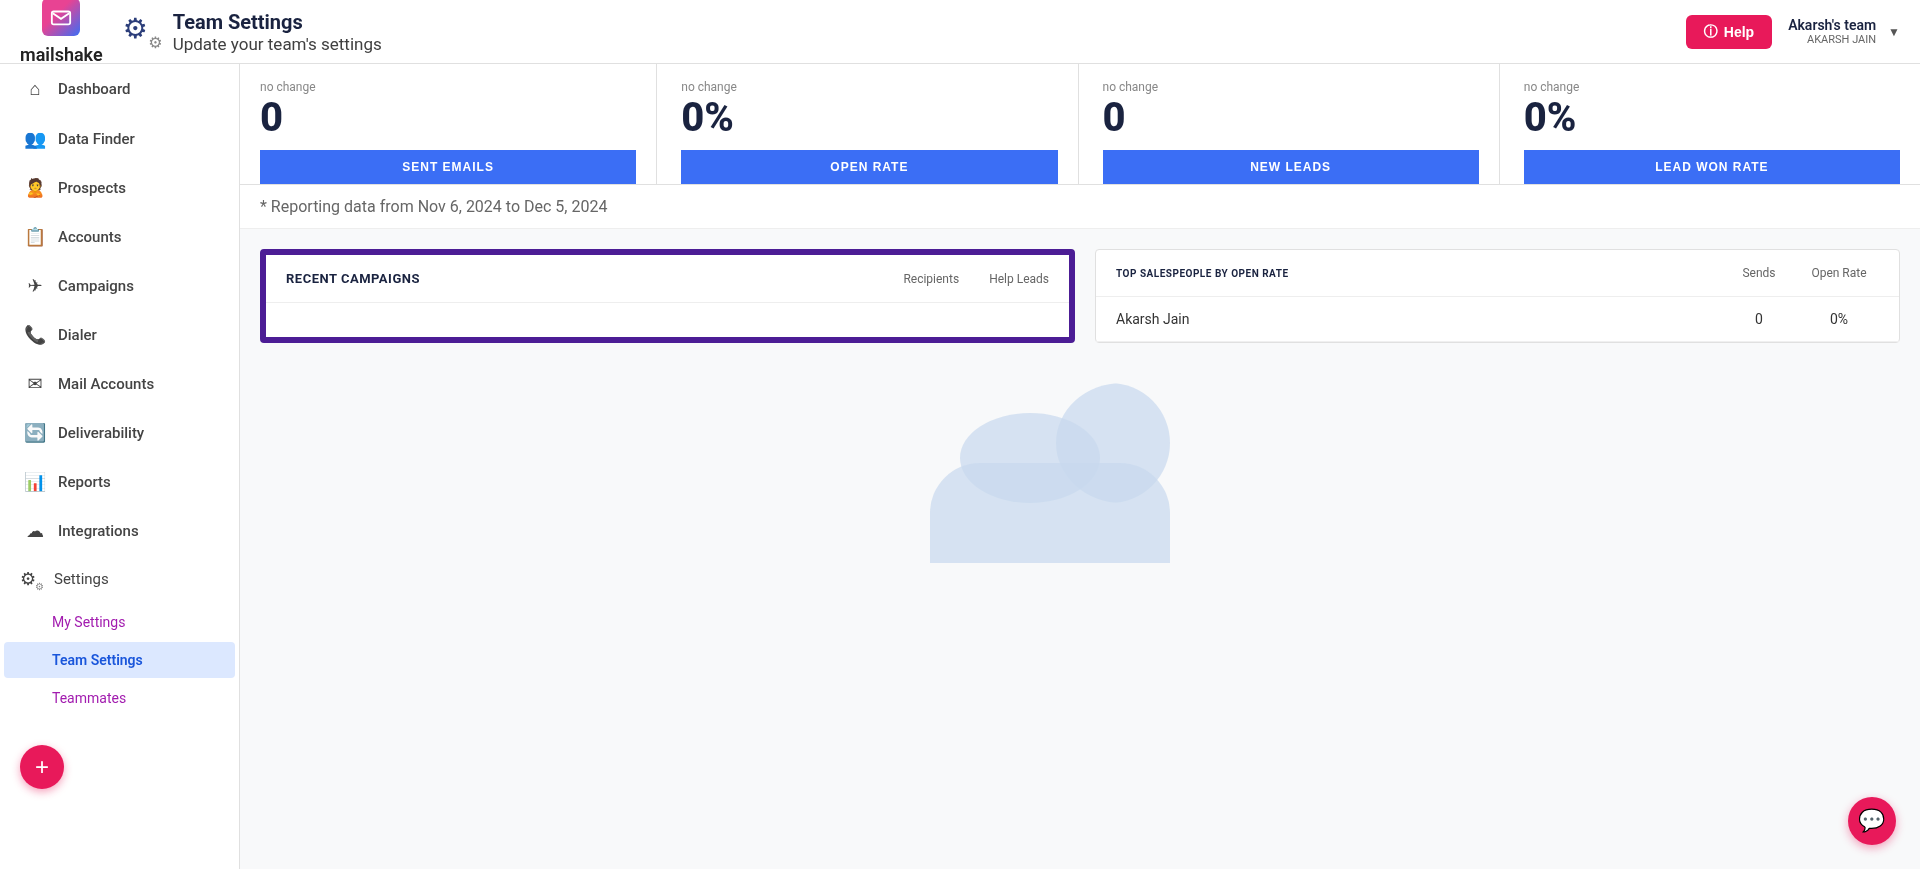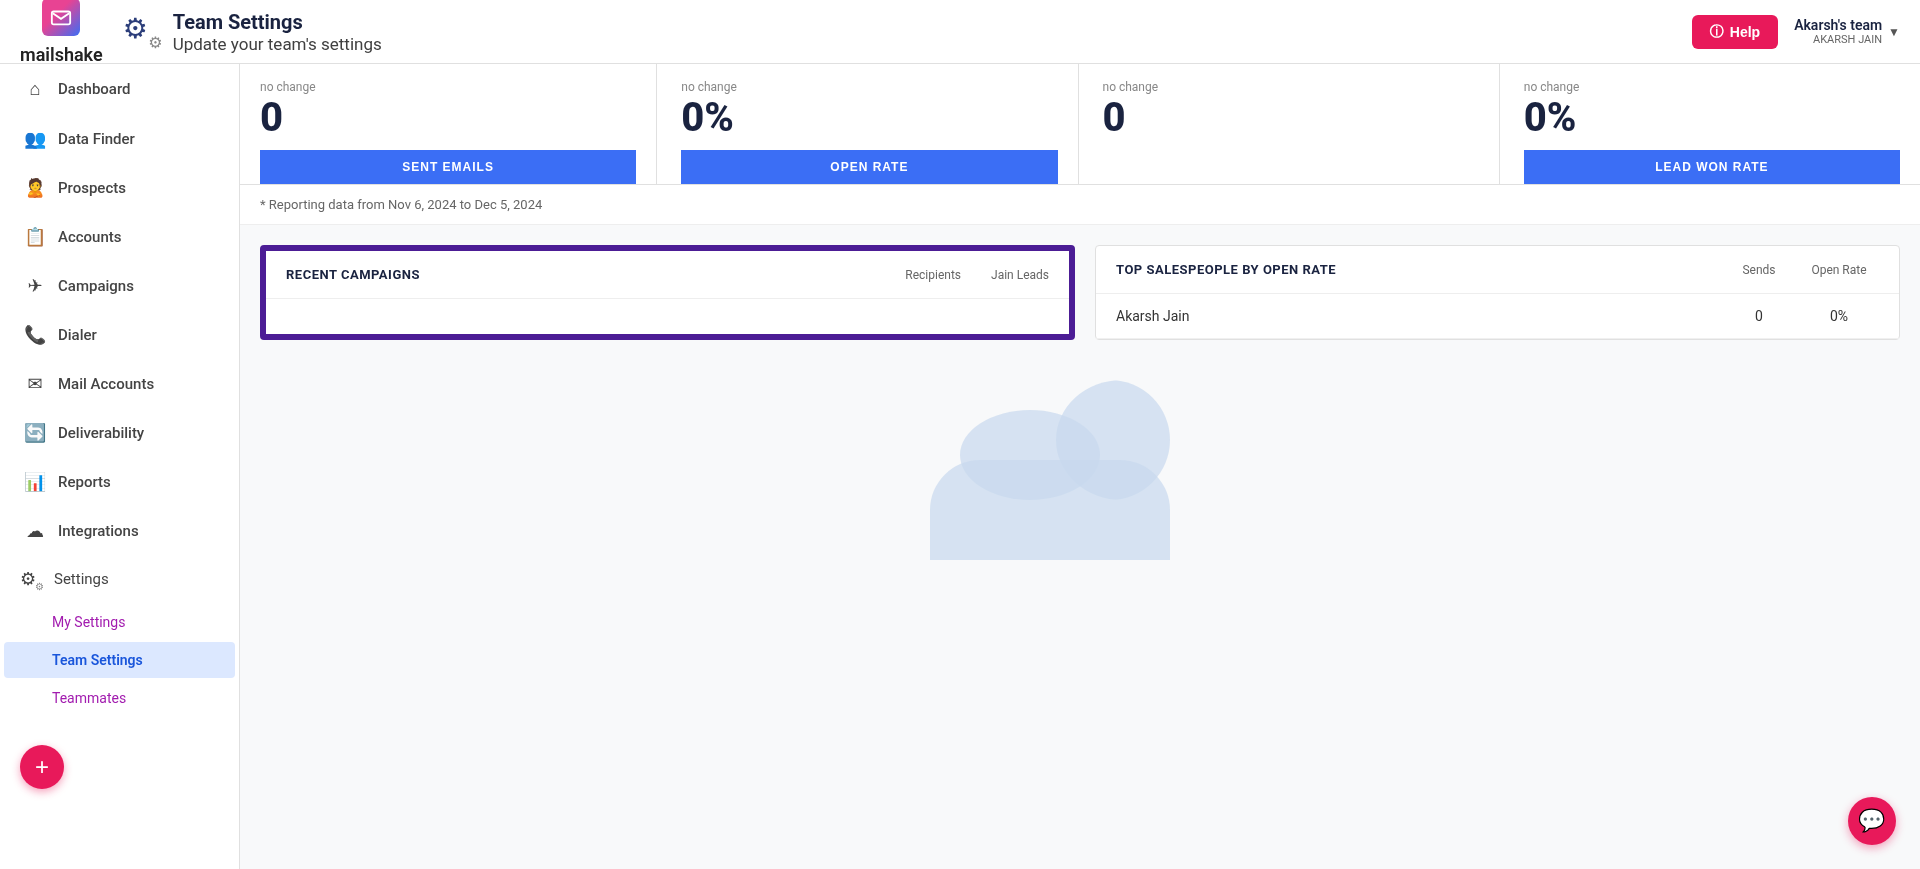--- a/index.html
+++ b/index.html
@@ -25,21 +25,21 @@
     .gear-main { font-size: 28px; color: #2c3e7a; position: absolute; top: 0; left: 0; }
     .gear-small { font-size: 16px; color: #888; position: absolute; bottom: 0; right: 0; }
     .title-text h1 { font-size: 20px; font-weight: 700; color: #1a2340; }
     .title-text p { font-size: 17px; color: #404040; }
     .header-right { display: flex; align-items: center; gap: 16px; }
     .help-btn {
       background: #e8195a; color: #fff; border: none; border-radius: 6px;
       padding: 8px 18px; font-size: 14px; font-weight: 600; cursor: pointer;
       display: flex; align-items: center; gap: 6px;
     }
-    .user-section { display: flex; align-items: center; gap: 6px; cursor: pointer; }
+    .user-section { display: flex; align-items: center; gap: 12px; cursor: pointer; }
     .user-info { text-align: right; }
     .user-name { font-size: 14px; font-weight: 600; color: #1a2340; }
     .user-sub { font-size: 11px; color: #666; text-transform: uppercase; }
     .chevron-down { font-size: 12px; color: #555; }
 
     
     .layout { display: flex; flex: 1; overflow: hidden; }
 
     
     .sidebar {
@@ -94,21 +94,21 @@
     .stat-change { font-size: 12px; color: #888; margin-bottom: 4px; }
     .stat-value { font-size: 40px; font-weight: 800; color: #1a2340; line-height: 1; margin-bottom: 12px; }
     .stat-label-btn {
       background: #3b6ef5; color: #fff; border: none; width: 100%;
       padding: 10px 0; font-size: 12px; font-weight: 700; letter-spacing: 1px;
       cursor: pointer; text-transform: uppercase;
     }
 
     
     .reporting-note {
-      padding: 12px 20px; font-size: 13px; color: #666; background: #fff;
+      padding: 12px 20px; font-size: 16px; color: #666; background: #fff;
       border-bottom: 1px solid #eee;
     }
 
     
     .dashboard-content {
       display: flex; gap: 20px; padding: 20px; flex-wrap: wrap;
     }
 
     
     .recent-campaigns {
@@ -125,21 +125,21 @@
     
     .top-salespeople {
       background: #fff; border: 1px solid #e0e0e0; border-radius: 4px;
       min-width: 360px; flex: 1;
     }
     .salespeople-header {
       display: grid; grid-template-columns: 1fr 80px 80px;
       padding: 16px 20px; border-bottom: 1px solid #eee;
       align-items: center;
     }
-    .sales-title { font-size: 13px; font-weight: 700; color: #1a2340; letter-spacing: 0.5px; text-transform: uppercase; }
+    .sales-title { font-size: 10px; font-weight: 700; color: #1a2340; letter-spacing: 0.5px; text-transform: uppercase; }
     .col-label { font-size: 12px; color: #666; text-align: center; }
     .salespeople-row {
       display: grid; grid-template-columns: 1fr 80px 80px;
       padding: 14px 20px; border-bottom: 1px solid #f0f0f0;
       align-items: center;
     }
     .sales-name { font-size: 14px; color: #333; }
     .sales-val { font-size: 14px; color: #333; text-align: center; }
 
     
@@ -293,40 +293,41 @@
         <button class="stat-label-btn">SENT EMAILS</button>
       </div>
       <div class="stat-card">
         <div class="stat-change">no change</div>
         <div class="stat-value">0%</div>
         <button class="stat-label-btn">OPEN RATE</button>
       </div>
       <div class="stat-card">
         <div class="stat-change">no change</div>
         <div class="stat-value">0</div>
+        <button class="stat-label-btn">NEW LEADS</button>
       </div>
       <div class="stat-card">
         <div class="stat-change">no change</div>
         <div class="stat-value">0%</div>
         <button class="stat-label-btn">LEAD WON RATE</button>
       </div>
     </div>
 
     <div class="reporting-note">
       <span>* Reporting data from Nov 6, 2024 to Dec 5, 2024</span>
     </div>
 
     <div class="dashboard-content">
 
       <div class="recent-campaigns">
         <div class="table-header">
           <span class="table-title">RECENT CAMPAIGNS</span>
           <div class="table-cols">
             <span>Recipients</span>
-            <span>Jain Leads</span>
+            <span>Help Leads</span>
           </div>
         </div>
       </div>
 
       <div class="top-salespeople">
         <div class="salespeople-header">
           <span class="sales-title">TOP SALESPEOPLE BY OPEN RATE</span>
           <span class="col-label">Sends</span>
           <span class="col-label">Open Rate</span>
         </div>

